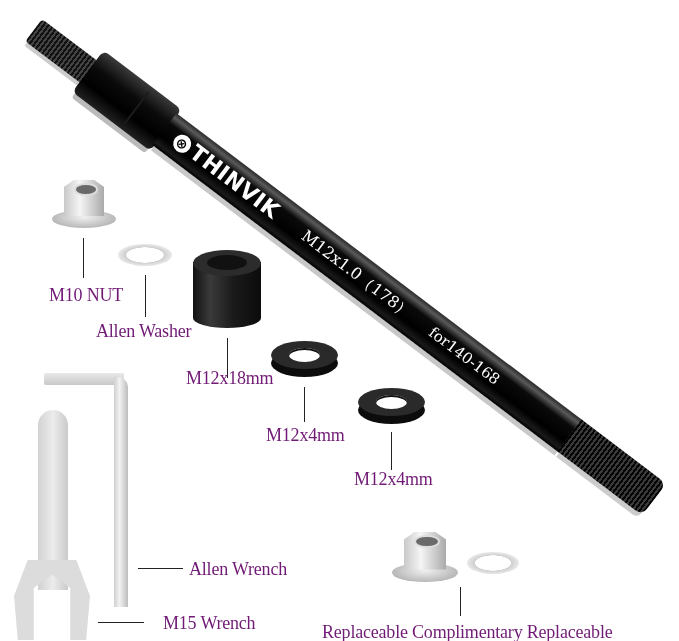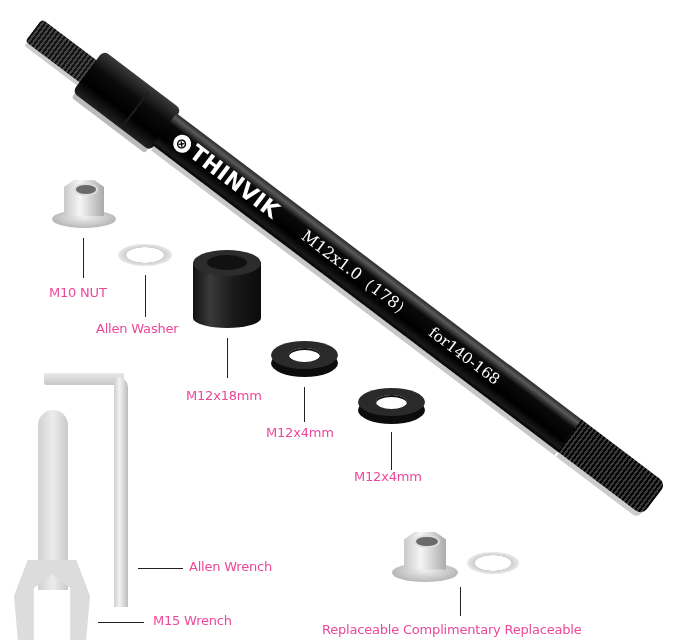--- a/index.html
+++ b/index.html
@@ -1,17 +1,17 @@
 <!DOCTYPE html>
 <html><head>
 <meta charset="utf-8">
 <style>
   html,body{margin:0;padding:0;background:#fff;}
   body{width:679px;height:641px;position:relative;overflow:hidden;font-family:"DejaVu Sans","Liberation Sans",sans-serif;}
-  .label{position:absolute;font-size:13px;color:#ec4899;white-space:nowrap;letter-spacing:-0.2px;}
+  .label{position:absolute;font-size:18px;color:#701a75;white-space:nowrap;letter-spacing:-0.2px;font-family:Liberation Serif, serif;}
   .vline{position:absolute;width:1px;background:#222;}
   .hline{position:absolute;height:1px;background:#222;}
   
   .axle{position:absolute;left:40px;top:35px;width:775px;height:0;transform-origin:0 0;transform:rotate(37.1deg);}
   .axle .thread1{position:absolute;left:-8px;top:-14px;width:72px;height:28px;border-radius:4px;
      background:repeating-linear-gradient(90deg,#111 0 2px,#444 2px 4px);box-shadow:0 6px 0 -2px #ccc;}
   .axle .head{position:absolute;left:60px;top:-26px;width:98px;height:52px;border-radius:6px;
      background:linear-gradient(180deg,#3a3a3a 0%,#0b0b0b 35%,#000 70%,#222 100%);box-shadow:0 8px 0 -3px #bbb;}
   .axle .head:after{content:"";position:absolute;left:0;top:6px;width:60px;height:40px;border-right:2px solid #1c1c1c;}
   .axle .shaft{position:absolute;left:156px;top:-20px;width:510px;height:40px;
@@ -66,21 +66,21 @@
 
 <div class="washer" style="left:118px;top:244px;width:54px;height:22px"></div>
 <div class="vline" style="left:145px;top:275px;height:42px"></div>
 <div class="label" style="left:96px;top:321px">Allen Washer</div>
 
 <div class="spacer-tall">
     <div class="body"></div>
     <div class="top"></div>
   </div>
 <div class="vline" style="left:227px;top:338px;height:40px"></div>
-<div class="label" style="left:186px;top:388px">M12x18mm</div>
+<div class="label" style="left:186px;top:368px">M12x18mm</div>
 
 <div class="ring" style="left:271px;top:341px;width:67px;height:36px">
     <div class="side"></div>
     <div class="face"></div>
   </div>
 <div class="vline" style="left:304px;top:387px;height:35px"></div>
 <div class="label" style="left:266px;top:425px">M12x4mm</div>
 
 <div class="ring" style="left:358px;top:388px;width:67px;height:36px">
     <div class="side"></div>
@@ -94,21 +94,21 @@
     <div class="v"></div>
   </div>
 <div class="hline" style="left:138px;top:568px;width:45px"></div>
 <div class="label" style="left:189px;top:559px">Allen Wrench</div>
 
 <div class="spanner">
     <div class="handle"></div>
     <div class="jaw"></div>
   </div>
 <div class="hline" style="left:98px;top:622px;width:46px"></div>
-<div class="label" style="left:153px;top:613px">M15 Wrench</div>
+<div class="label" style="left:163px;top:613px">M15 Wrench</div>
 
 <div class="nut" style="left:392px;top:532px;width:66px;height:50px">
   <div class="flange"></div>
     <div class="hex"></div>
     <div class="hole"></div>
 </div>
 <div class="washer" style="left:467px;top:552px;width:52px;height:22px"></div>
 <div class="vline" style="left:460px;top:587px;height:29px"></div>
 <div class="label" style="left:322px;top:622px">Replaceable Complimentary Replaceable</div>
 

